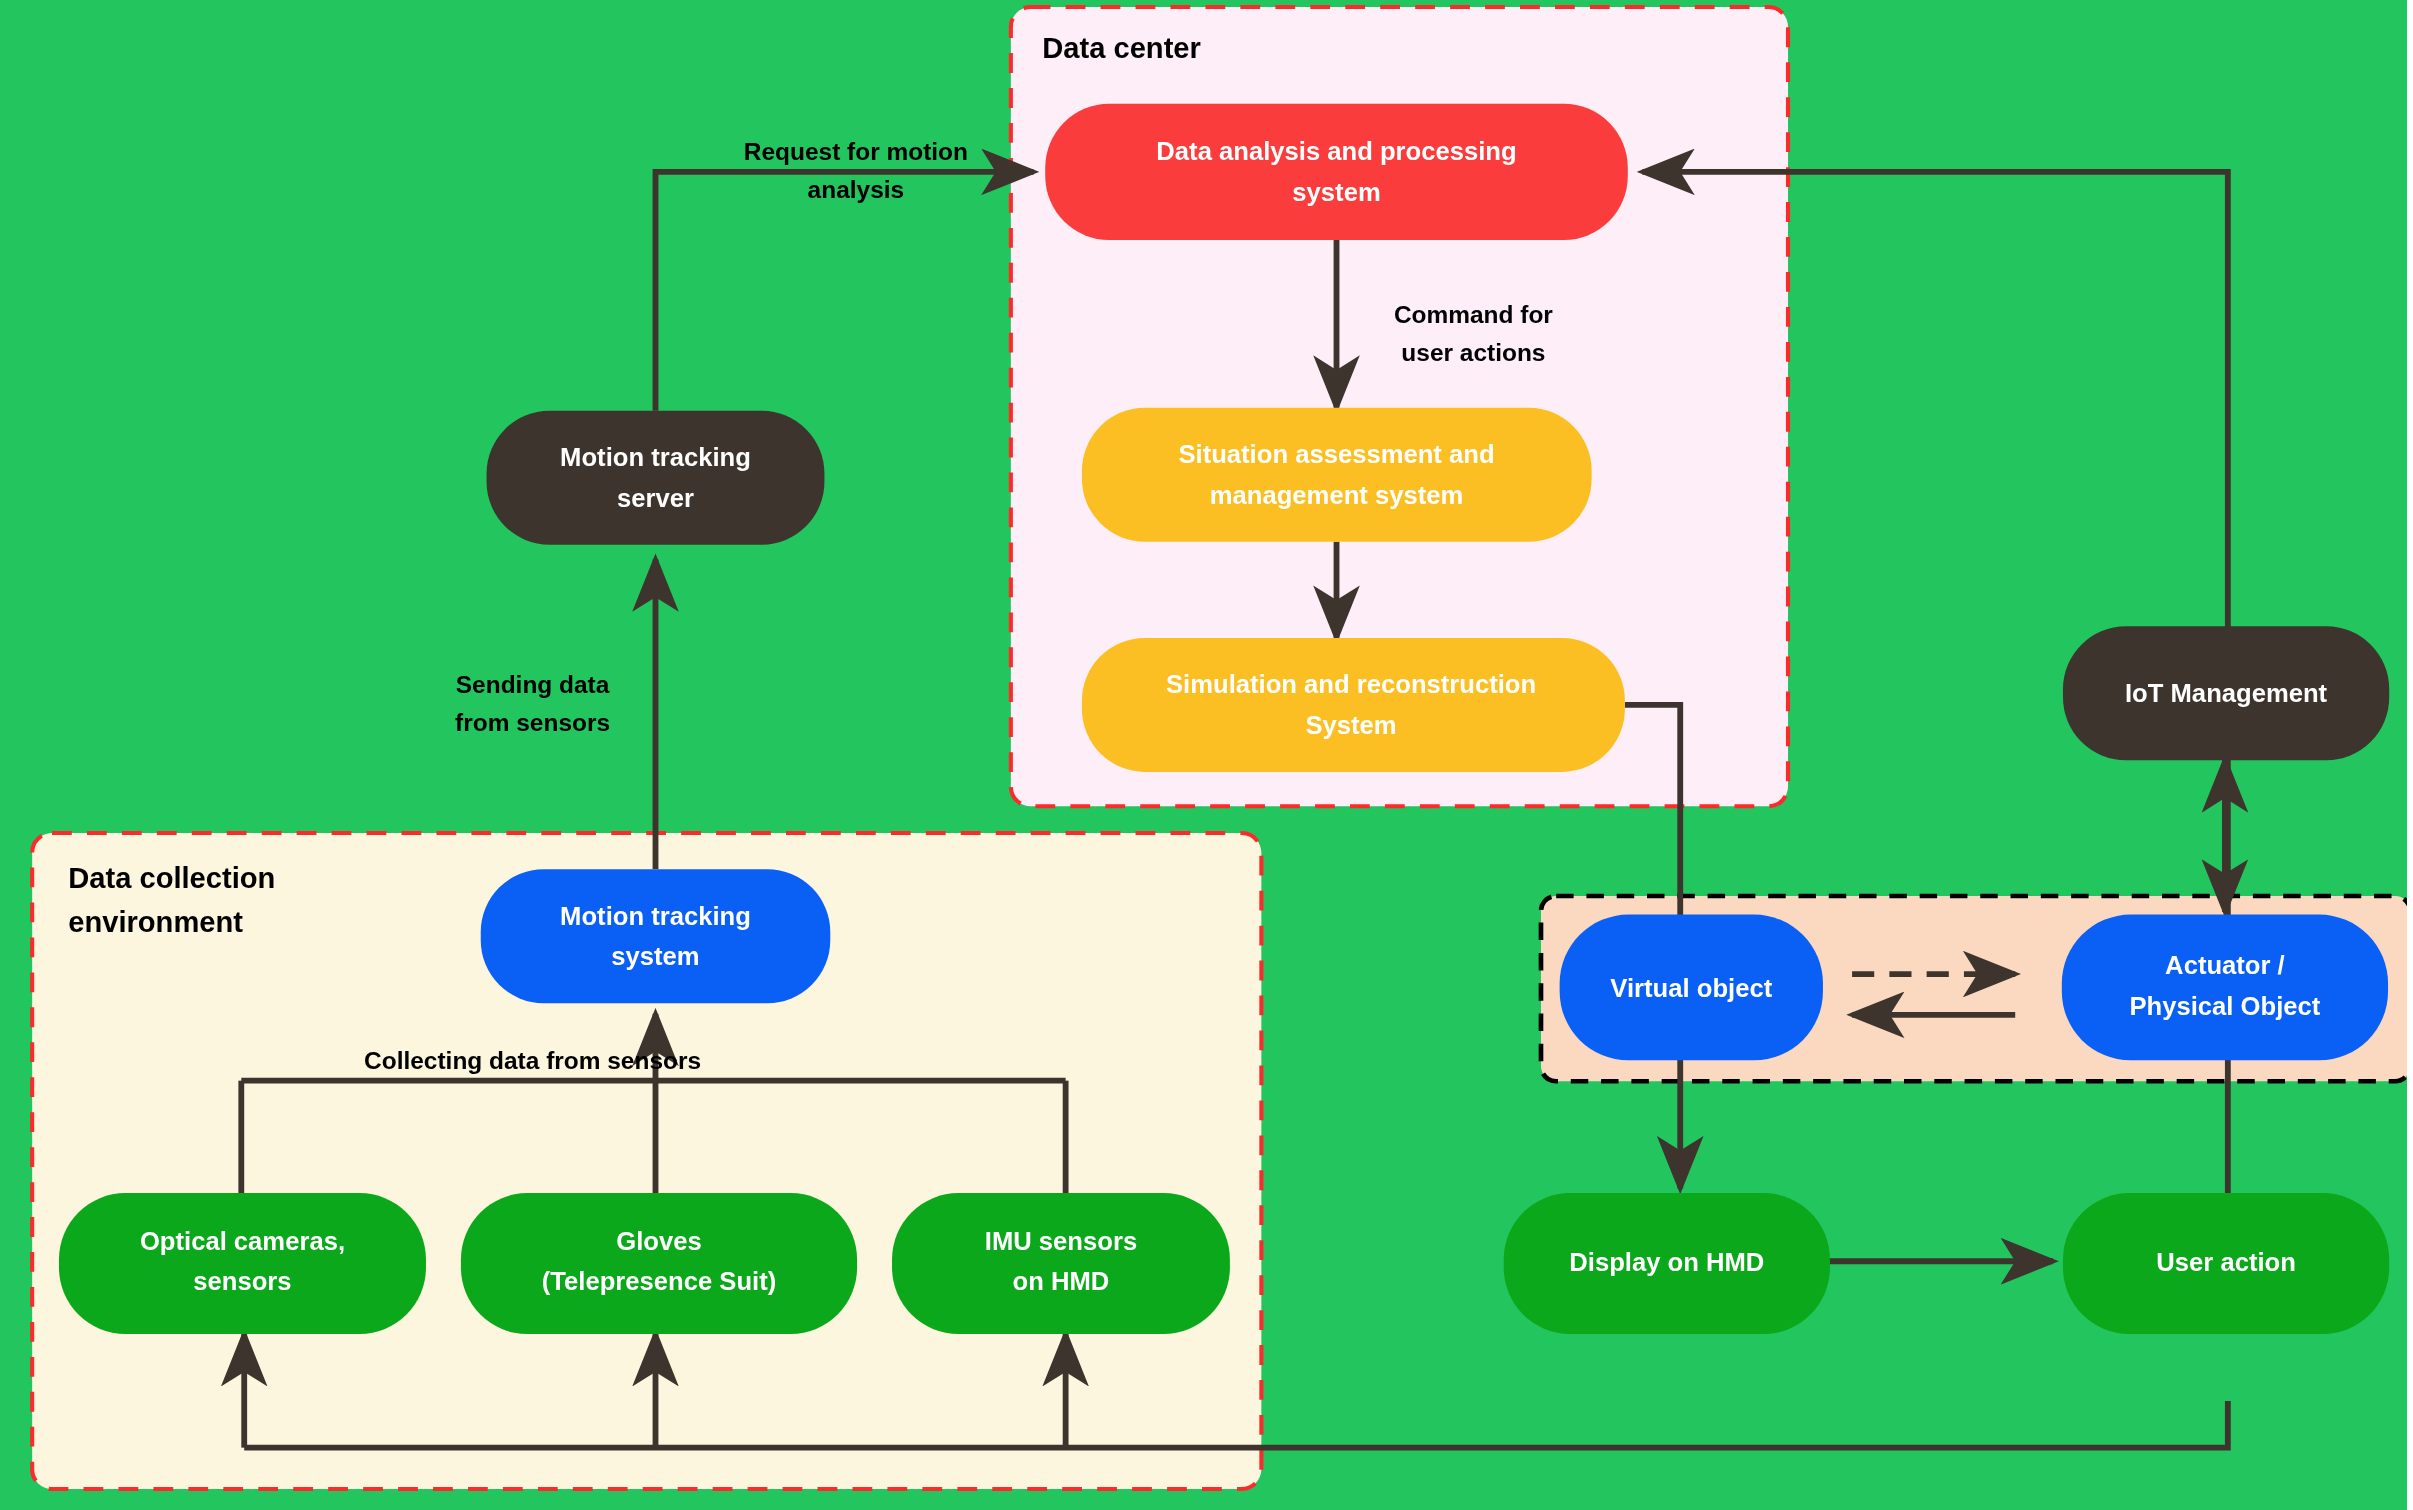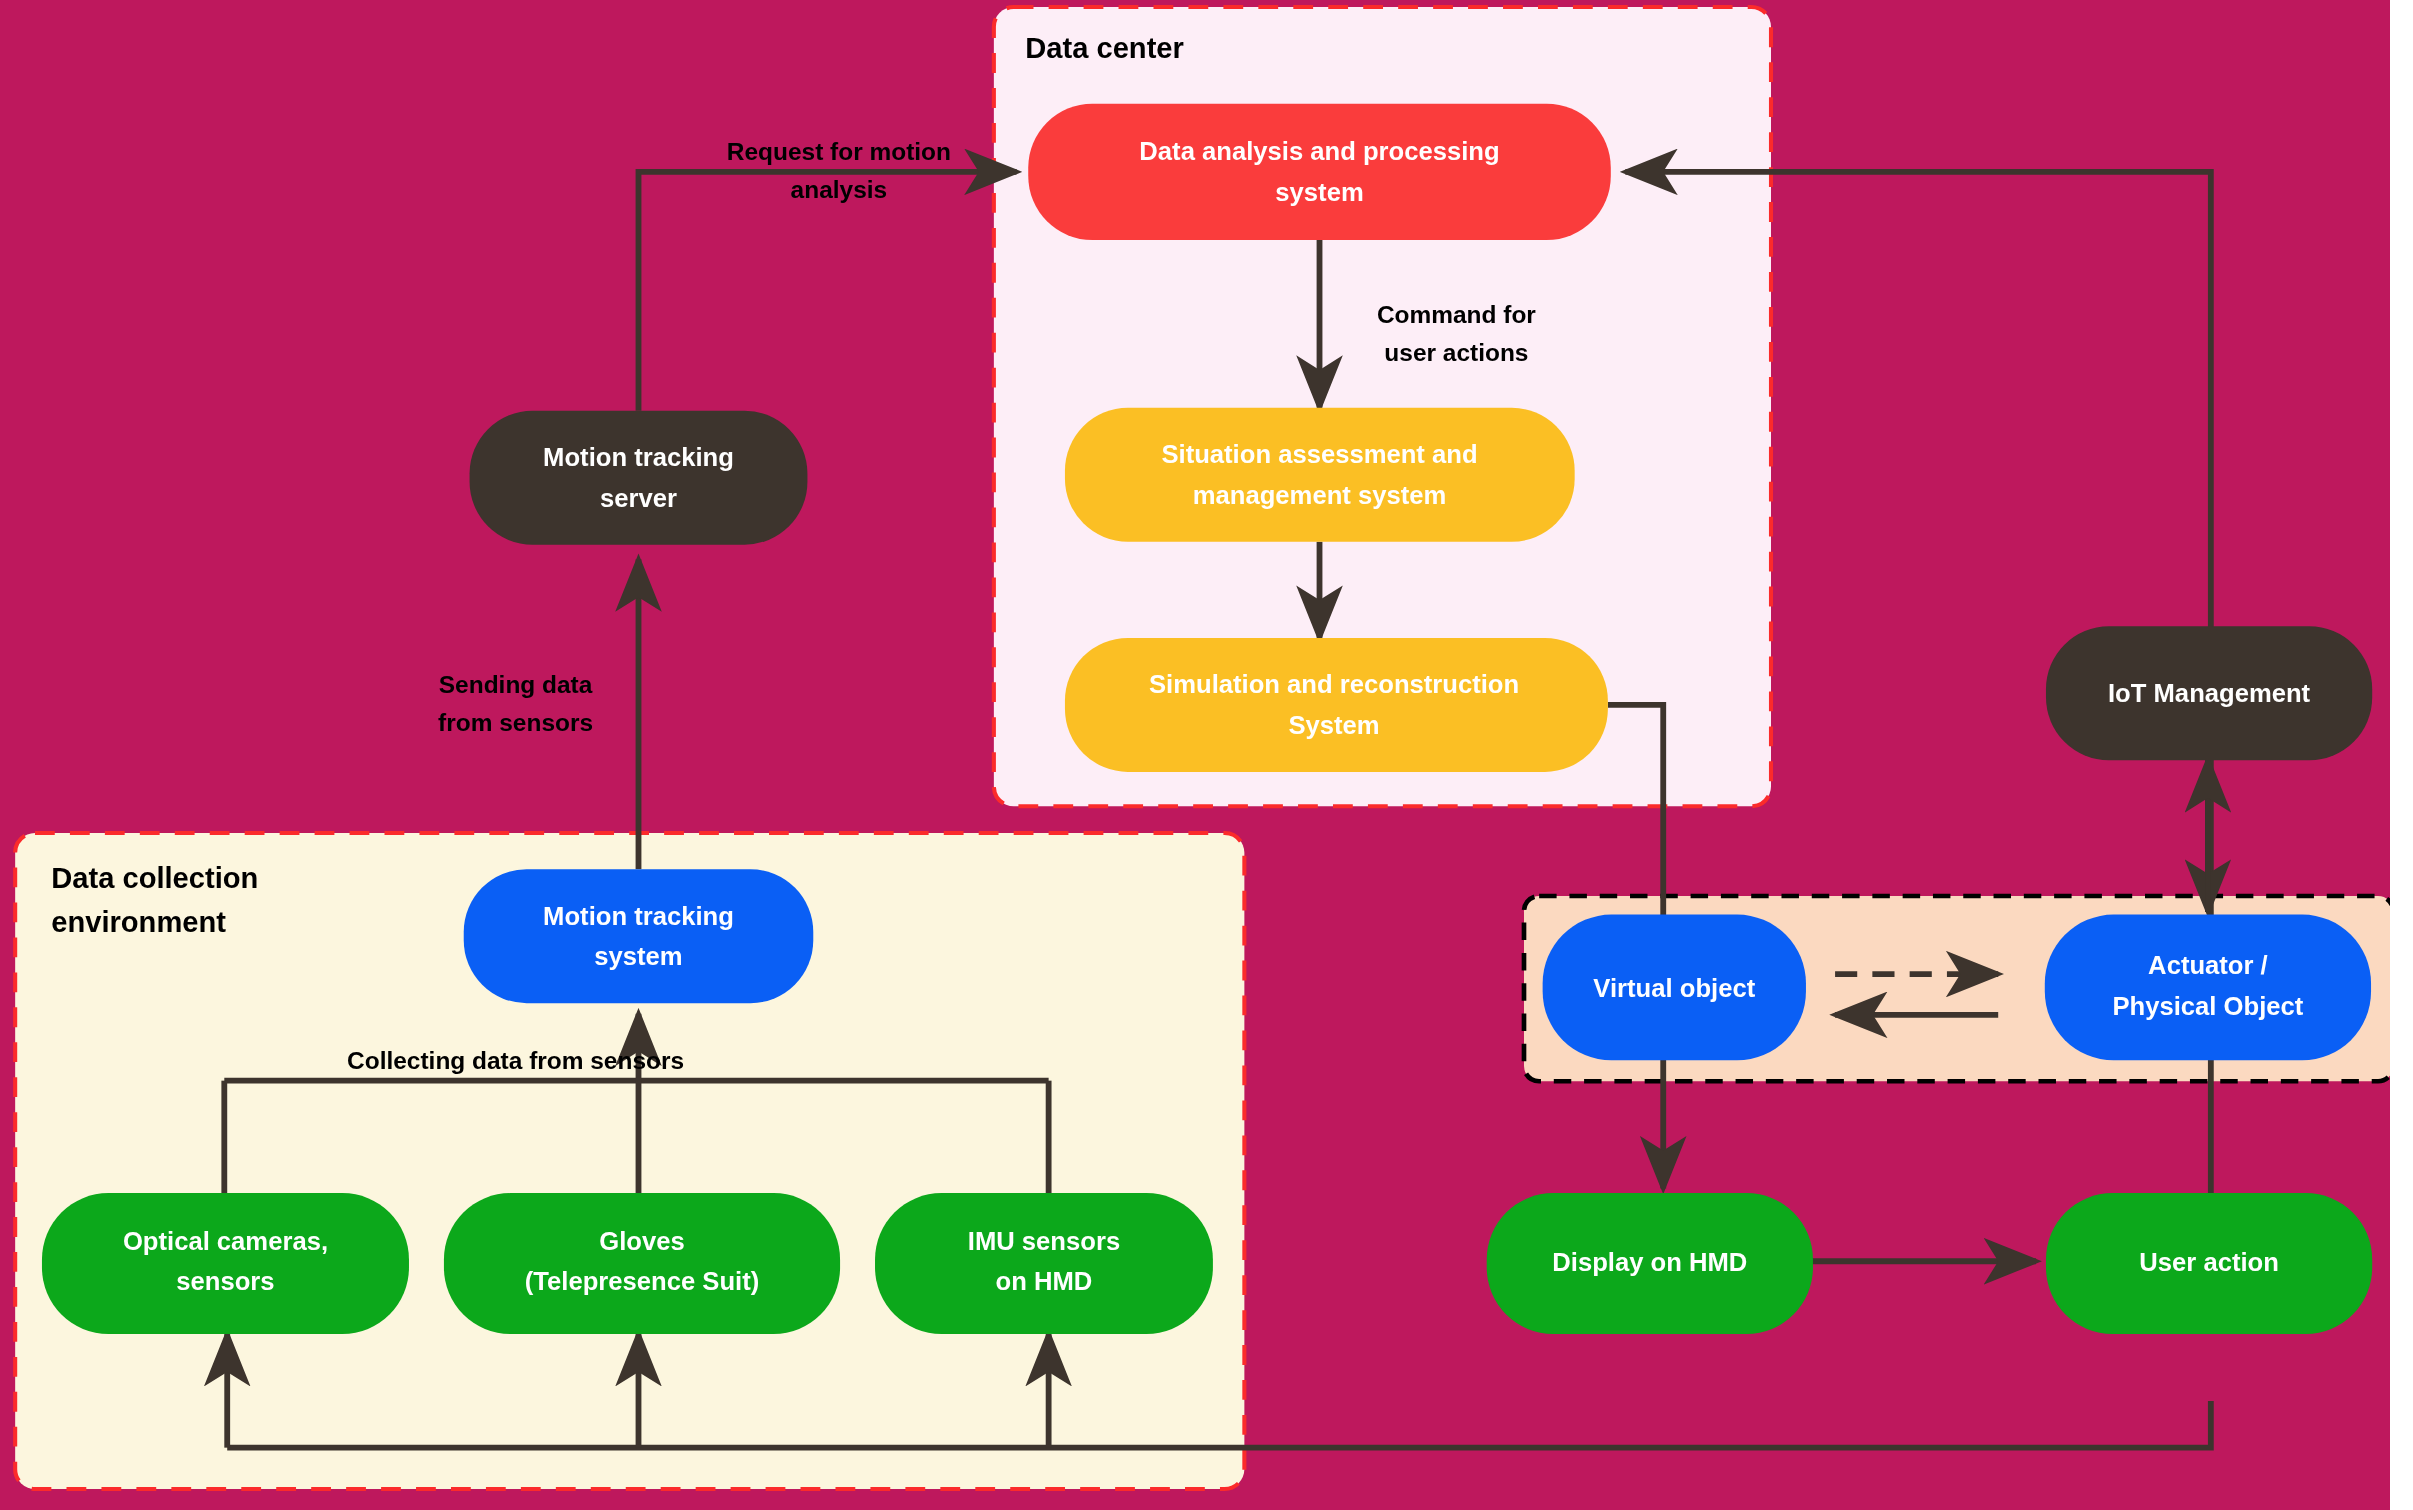--- a/index.html
+++ b/index.html
@@ -1,17 +1,17 @@
 <!DOCTYPE html>
 <html style="font-size:9.3px"><head>
 <meta charset="utf-8">
 <style>
   html,body{margin:0;padding:0;background:#ffffff;}
   body{font-family:"Liberation Sans",sans-serif;}
-  #stage{position:relative;width:2390px;height:1510px;background:#be185d;overflow:hidden;}
+  #stage{position:relative;width:2390px;height:1510px;background:#22c55e;overflow:hidden;padding-left:17px;}
   svg{display:block;}
   .grp-label{font-family:"Liberation Sans",sans-serif;font-weight:bold;fill:#000000;font-size:50px;}
   .edge-label{font-family:"Liberation Sans",sans-serif;font-weight:bold;fill:#000000;font-size:42px;text-anchor:middle;}
   .node-label{font-family:"Liberation Sans",sans-serif;font-weight:bold;fill:#ffffff;font-size:44px;text-anchor:middle;}
 </style>
 </head>
 <body>
 
 <div id="stage">
 <svg width="2413" height="1510" viewBox="0 0 4142 2592" xmlns="http://www.w3.org/2000/svg">

